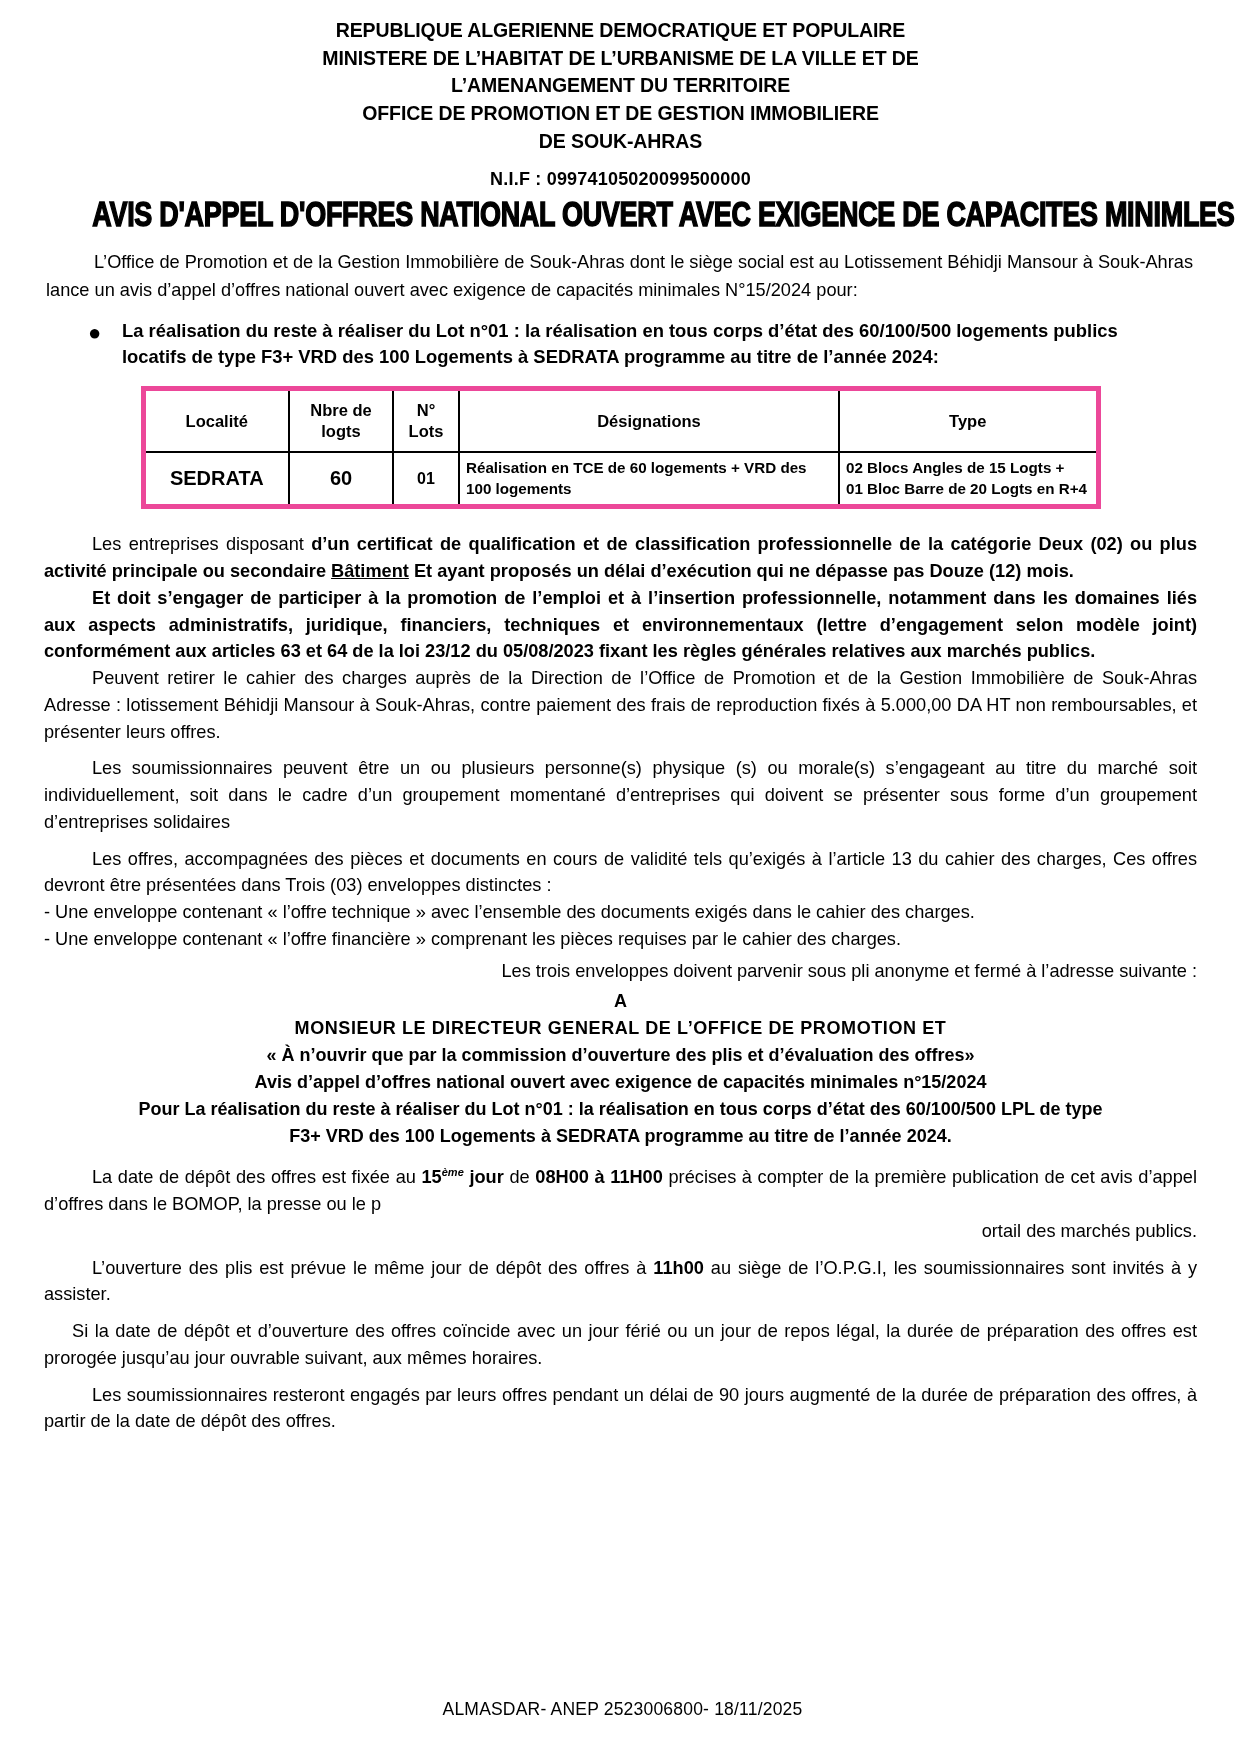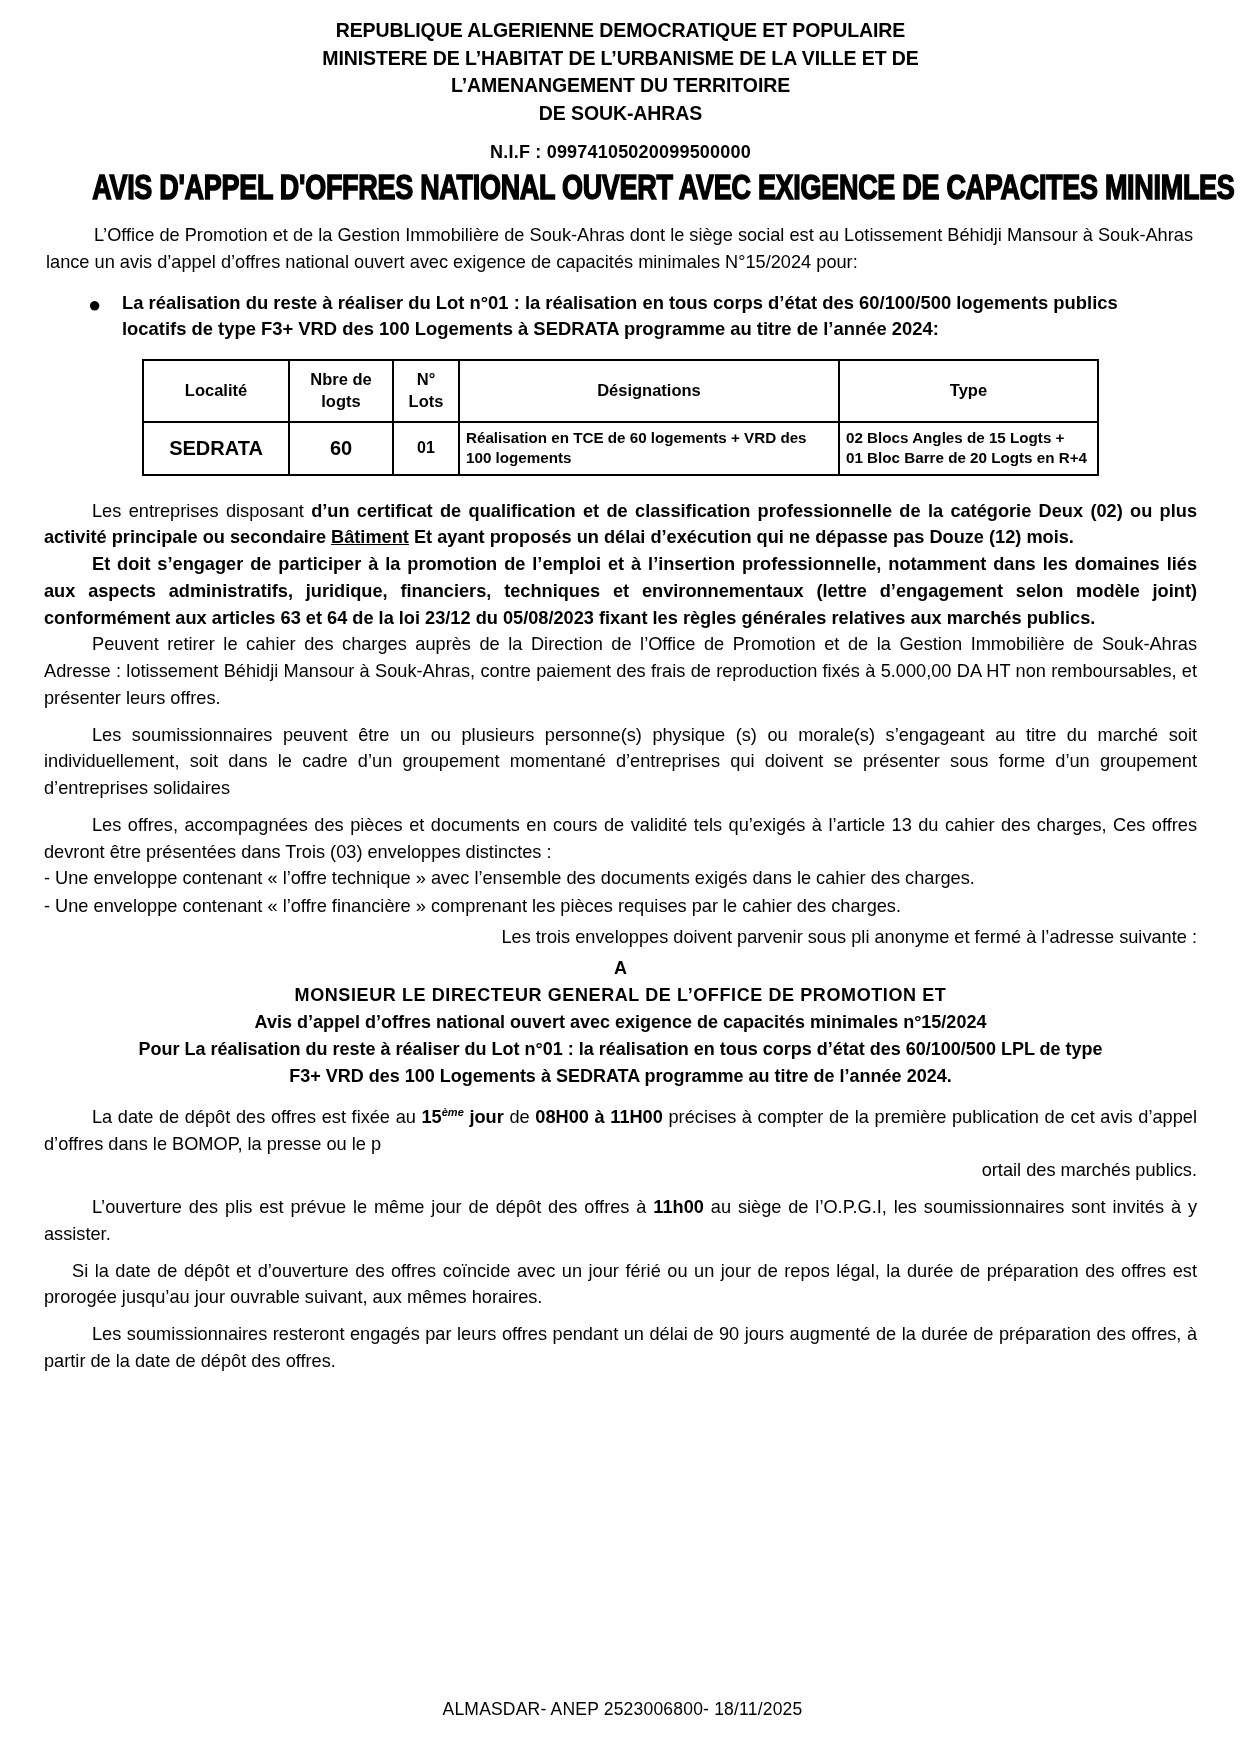--- a/index.html
+++ b/index.html
@@ -95,21 +95,21 @@
     font-weight: bold;
     line-height: 1.42;
   }
 
   
   table.lots {
     border-collapse: collapse;
     margin: 16px auto 8px auto;
     width: 955px;
     table-layout: fixed;
-    border: 1px solid #ec4899;
+    border: 5px solid #ec4899;
   }
   table.lots td, table.lots th {
     border: 2px solid #000;
     padding: 5px 6px;
     vertical-align: middle;
     font-weight: bold;
   }
   table.lots thead th {
     text-align: center;
     font-size: 16.5px;
@@ -162,20 +162,21 @@
 </style>
 </head>
 <body>
 
 <div class="page">
 
   <div class="header">
     <span class="hline">REPUBLIQUE ALGERIENNE DEMOCRATIQUE ET POPULAIRE</span>
     <span class="hline">MINISTERE DE L’HABITAT DE L’URBANISME DE LA VILLE ET DE</span>
     <span class="hline">L’AMENANGEMENT DU TERRITOIRE</span>
+    <span class="hline">OFFICE DE PROMOTION ET DE GESTION IMMOBILIERE</span>
     <span class="hline">DE SOUK-AHRAS</span>
   </div>
 
   <div class="nif">N.I.F : 09974105020099500000</div>
 
   <div class="banner">
     <span class="btext">AVIS D'APPEL D'OFFRES NATIONAL OUVERT AVEC EXIGENCE DE CAPACITES MINIMLES N° 15/2024</span>
   </div>
 
   <div class="para first">
@@ -244,20 +245,21 @@
 
     <p class="dash">- Une enveloppe contenant « l’offre technique » avec l’ensemble des documents exigés dans le cahier des charges.</p>
     <p class="dash">- Une enveloppe contenant « l’offre financière » comprenant les pièces requises par le cahier des charges.</p>
 
     <p class="tight-left" style="margin-top:4px;"><span class="indent"></span><span>Les trois enveloppes doivent parvenir sous pli anonyme et fermé à l’adresse suivante :</span></p>
   </div>
 
   <div class="center-block">
     <span class="l">A</span>
     <span class="l wide">MONSIEUR  LE  DIRECTEUR   GENERAL  DE  L’OFFICE DE PROMOTION ET</span>
+    <span class="l">« À n’ouvrir que par la commission d’ouverture des plis et d’évaluation des offres»</span>
     <span class="l">Avis d’appel d’offres national ouvert avec exigence de capacités minimales n°15/2024</span>
     <span class="l">Pour La réalisation du reste à réaliser du Lot n°01 : la réalisation en tous corps d’état des  60/100/500 LPL de type</span>
     <span class="l">F3+ VRD des 100 Logements à SEDRATA programme au titre de l’année 2024.</span>
   </div>
 
   <div class="blockA" style="margin-top:14px;">
     <p class="tight"><span class="indent"></span><span>La date de dépôt des offres est fixée au </span><span class="b">15</span><sup class="eme b">ème</sup><span class="b"> jour</span><span> de </span><span class="b">08H00 à 11H00</span><span> précises à compter de la première publication  de cet avis d’appel d’offres dans le BOMOP, la presse ou le p</span></p>
     <p class="tight-left">ortail des marchés publics.</p>
 
     <p class="tight" style="margin-top:10px;"><span class="indent"></span><span>L’ouverture des plis est prévue le même jour de dépôt des offres à </span><span class="b">11h00</span><span> au siège de l’O.P.G.I, les soumissionnaires sont invités à y assister.</span></p>

